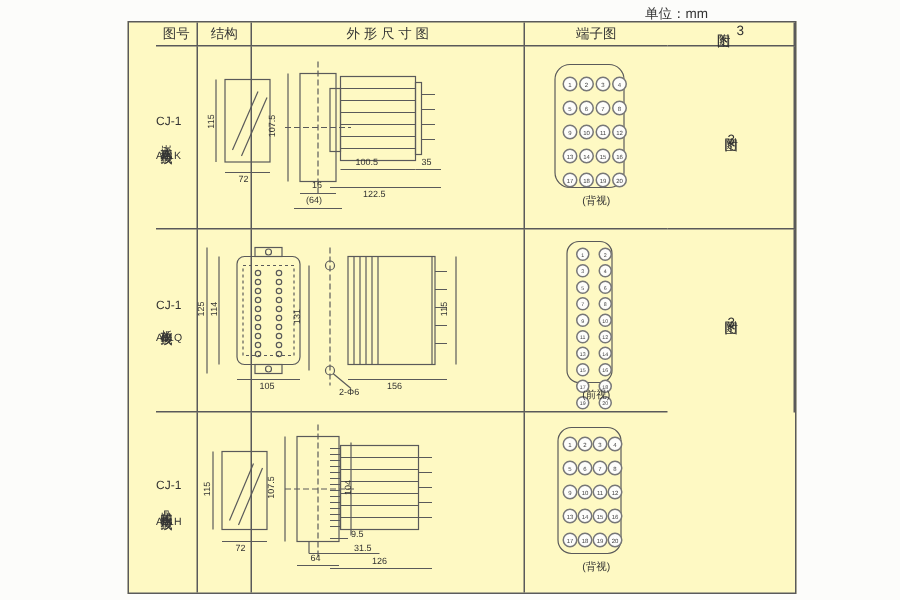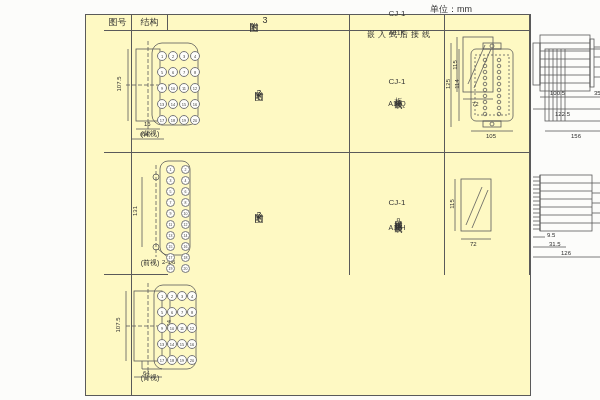--- a/index.html
+++ b/index.html
@@ -9,21 +9,21 @@
   .tbl{position:absolute;left:85px;top:14px;display:grid;
        grid-template-columns:28px 36px 182px 95px 85px;
        grid-template-rows:16px 122px 122px 120px;
        border:1px solid #5a5a5a;background:#fef9c3;padding-left:18px;}
   .cell{position:relative;border-right:1px solid #5a5a5a;border-bottom:1px solid #5a5a5a;font-size:9px;}
   .cr{border-right:none;}
   .cb{border-bottom:none;}
   .hdr{display:flex;align-items:center;justify-content:center;white-space:nowrap;}
   .center{display:flex;align-items:center;justify-content:center;}
   .vert{writing-mode:vertical-lr;text-orientation:upright;letter-spacing:2px;}
-  .struct{display:flex;flex-direction:column;align-items:center;justify-content:center;gap:5px;padding:3px 0;}
+  .struct{display:flex;flex-direction:column;justify-content:center;gap:5px;padding:3px 0;}
   .struct .model{font-size:8px;}
   .struct .desc{font-size:8px;letter-spacing:1px;}
   .struct .code{font-size:7px;}
   .dim{position:absolute;font-size:6px;line-height:1;white-space:nowrap;color:#333;}
   .v{transform:rotate(-90deg);}
   .tlabel{position:absolute;left:0;right:0;text-align:center;font-size:7px;}
   .pins{position:absolute;display:grid;}
   .pin{width:8px;height:8px;border:1px solid #777;border-radius:50%;
        display:flex;align-items:center;justify-content:center;font-size:4px;color:#444;background:#fdfdfb;}
   .pins-sm .pin{width:7px;height:7px;font-size:3.5px;}
@@ -31,20 +31,22 @@
 </style>
 </head>
 <body>
 
 <div class="unit">单位：mm</div>
 
 <div class="tbl">
 
   <div class="cell hdr">图号</div>
   <div class="cell hdr">结构</div>
+  <div class="cell hdr">外 形 尺 寸 图</div>
+  <div class="cell hdr cr">端子图</div>
 
   <div class="cell center">
     <span class="vert">附图3</span>
   </div>
   <div class="cell struct">
     <span class="model">CJ-1</span>
     <span class="desc vert">嵌入式后接线</span>
     <span class="code">A11K</span>
   </div>
   <div class="cell">

